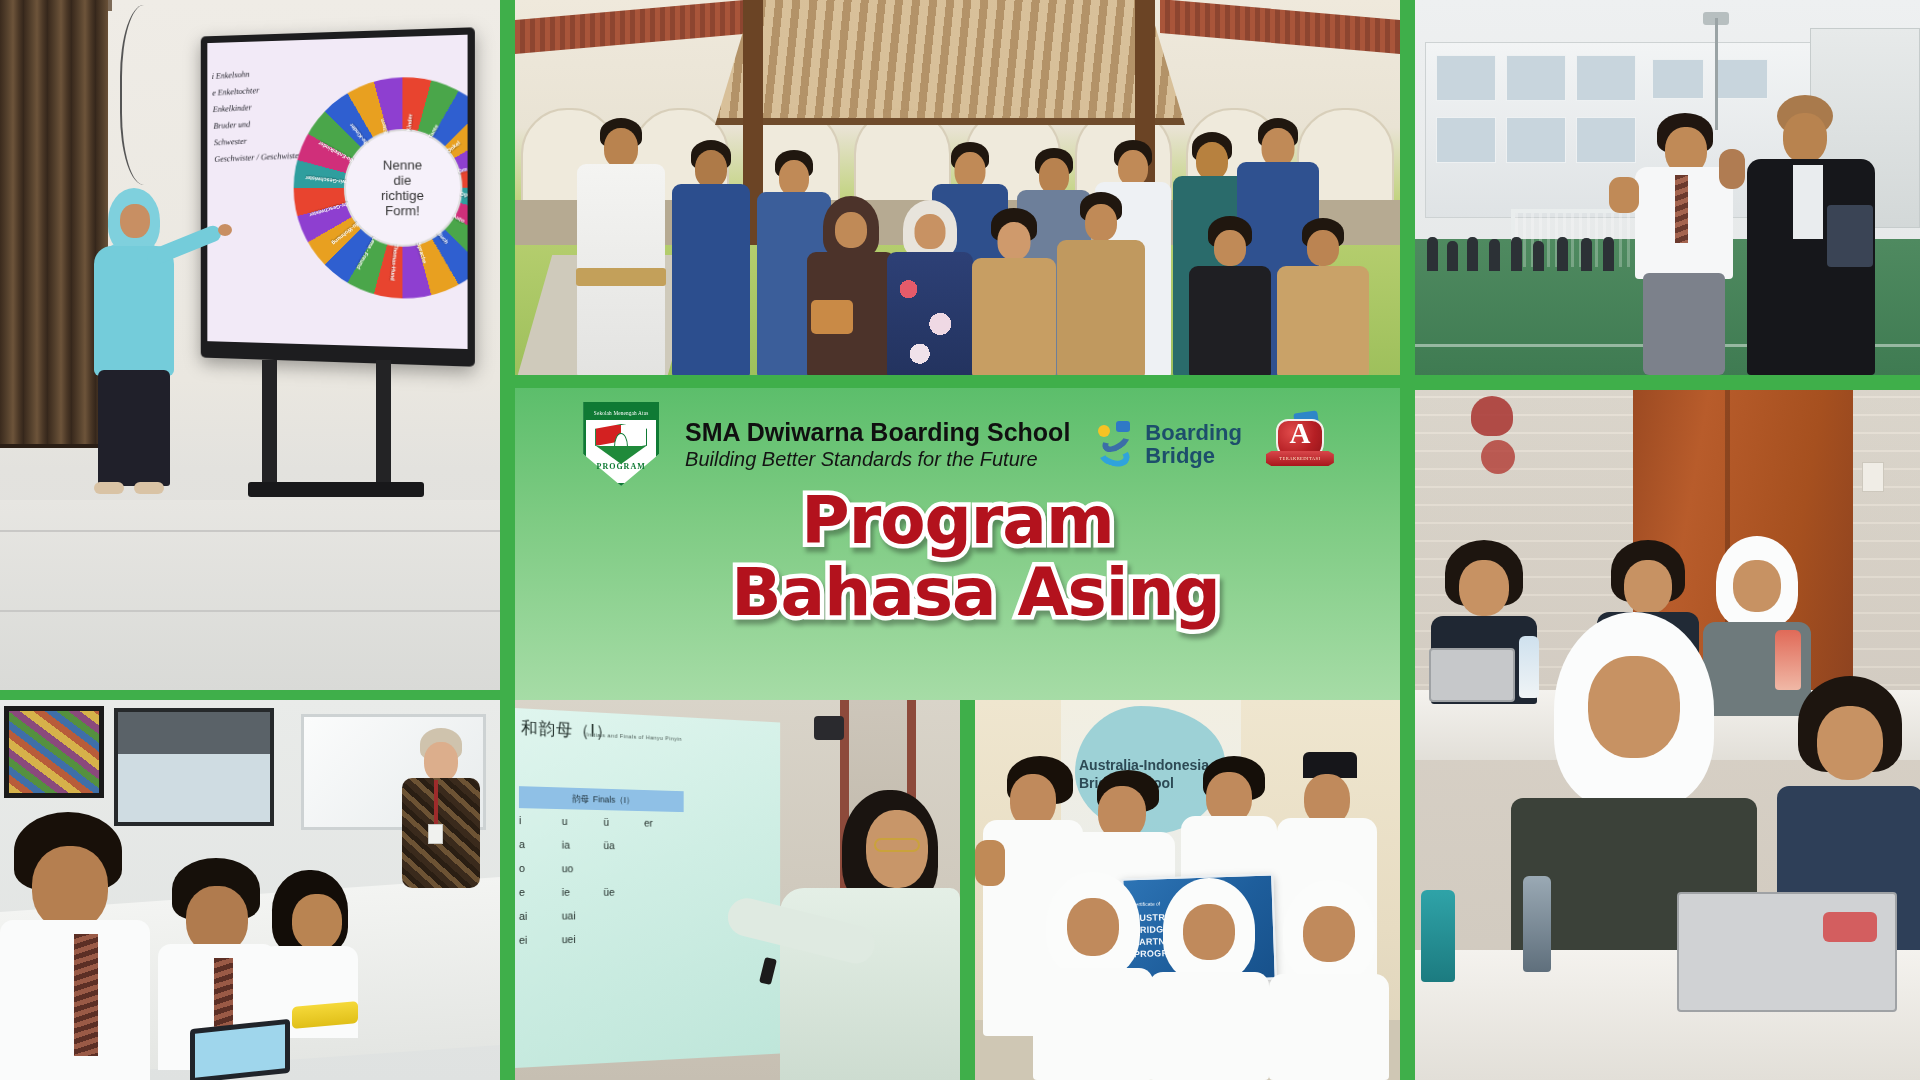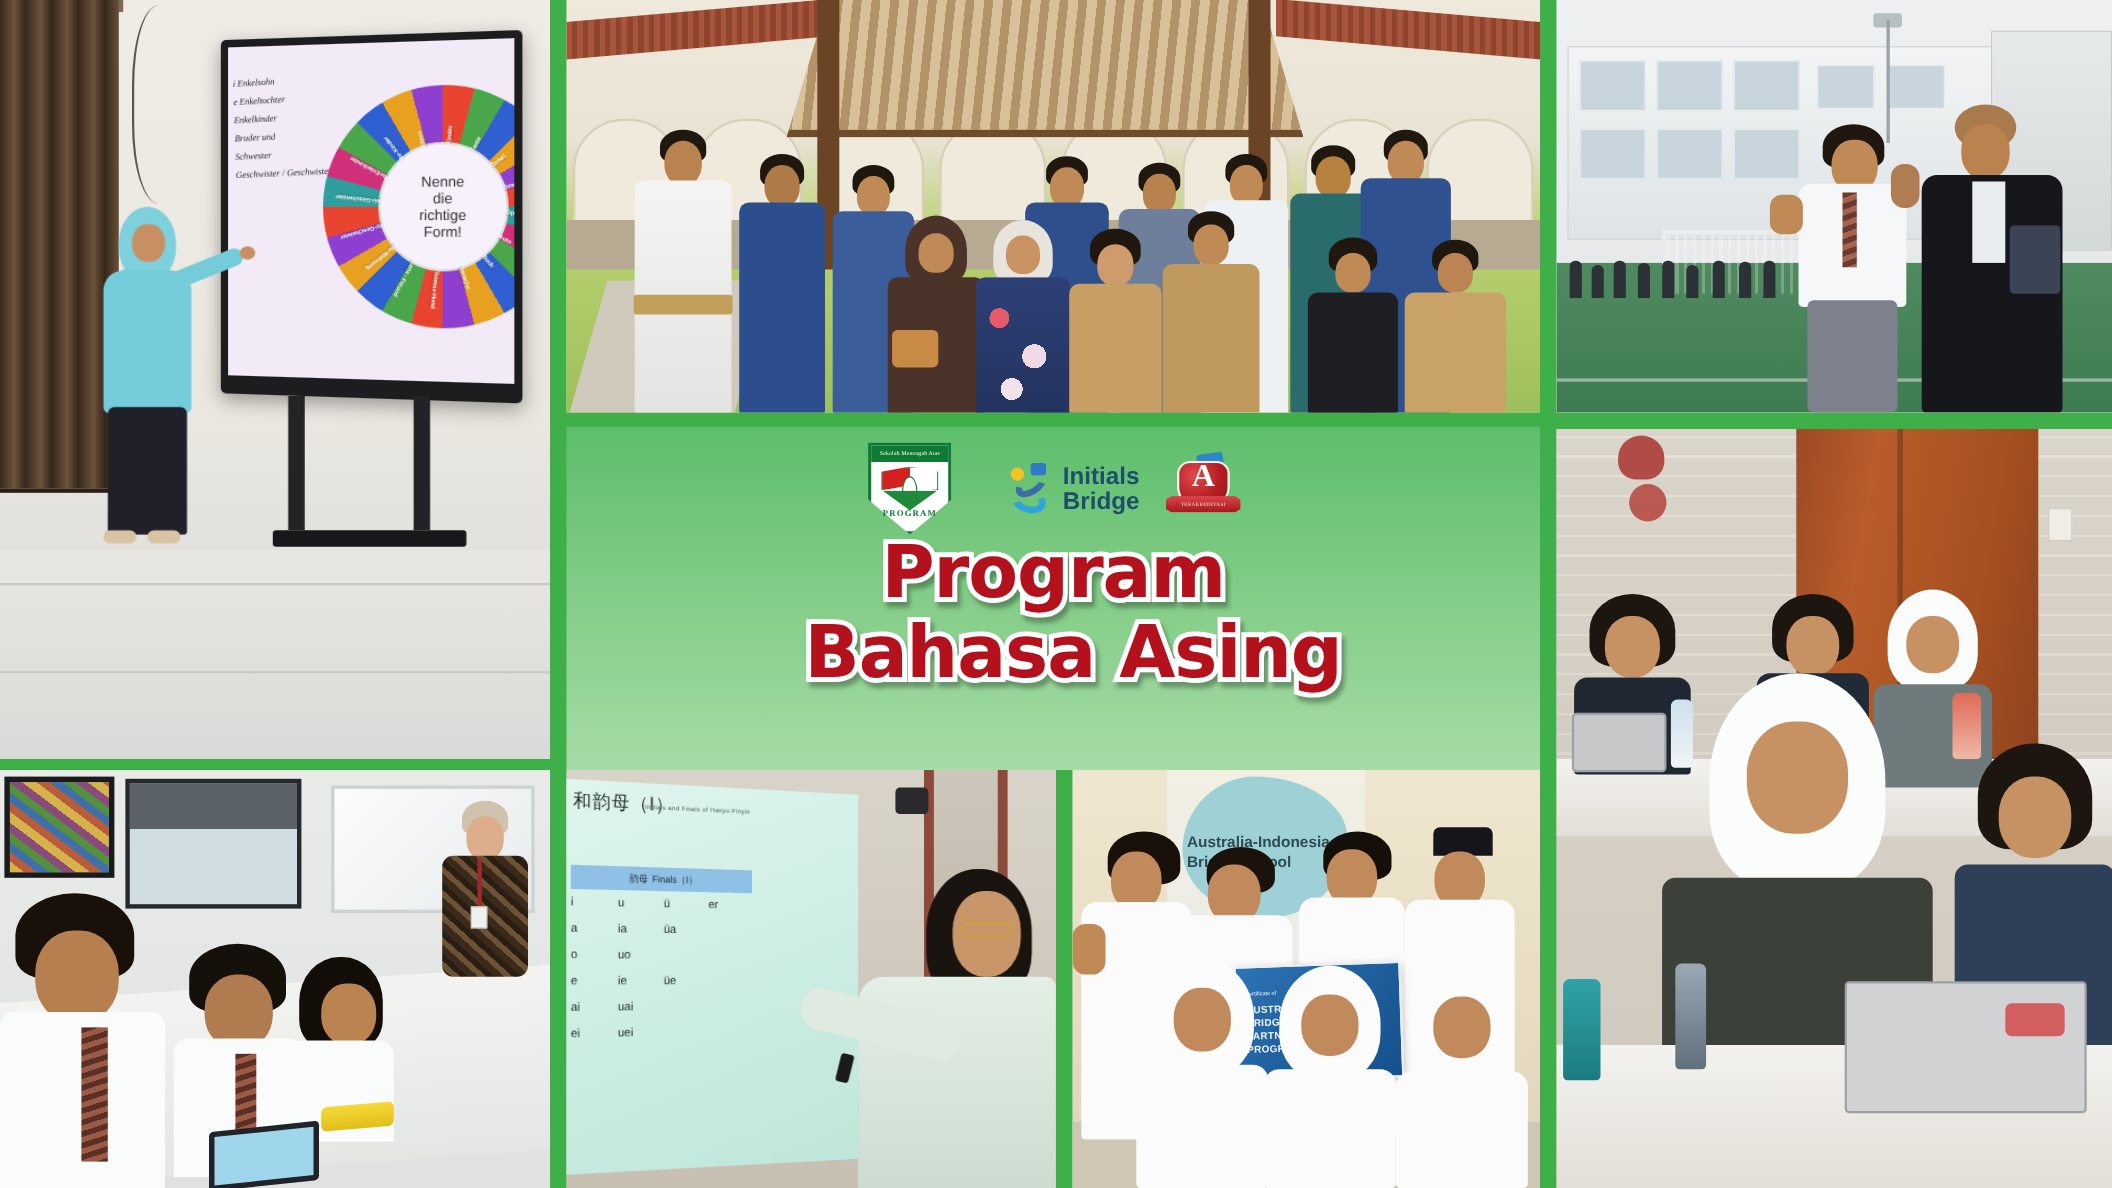--- a/index.html
+++ b/index.html
@@ -908,31 +908,33 @@
       <div class="shield">
         <div class="body"></div>
         <div class="cap">Sekolah Menengah Atas</div>
         <div class="book"></div>
         <div class="flame"></div>
         <div class="leaf"></div>
         <div class="arcname">PROGRAM</div>
       </div>
 
       <div id="brand-text">
+        <div id="school-name">SMA Dwiwarna Boarding School</div>
+        <div id="school-tagline">Building Better Standards for the Future</div>
       </div>
 
       <div id="km">
         <div class="mark">
           <div class="dot"></div>
             <div class="head2"></div>
             <div class="s1"></div>
             <div class="s2"></div>
         </div>
         <div class="kmtxt">
-          <div>Initials</div>
+          <div>Boarding</div>
           <div>Bridge</div>
         </div>
       </div>
 
       <div id="acc">
         <div class="cap2"></div>
         <div class="shape"></div>
         <div class="A">A</div>
         <div class="ribbon">TERAKREDITASI</div>
       </div>

